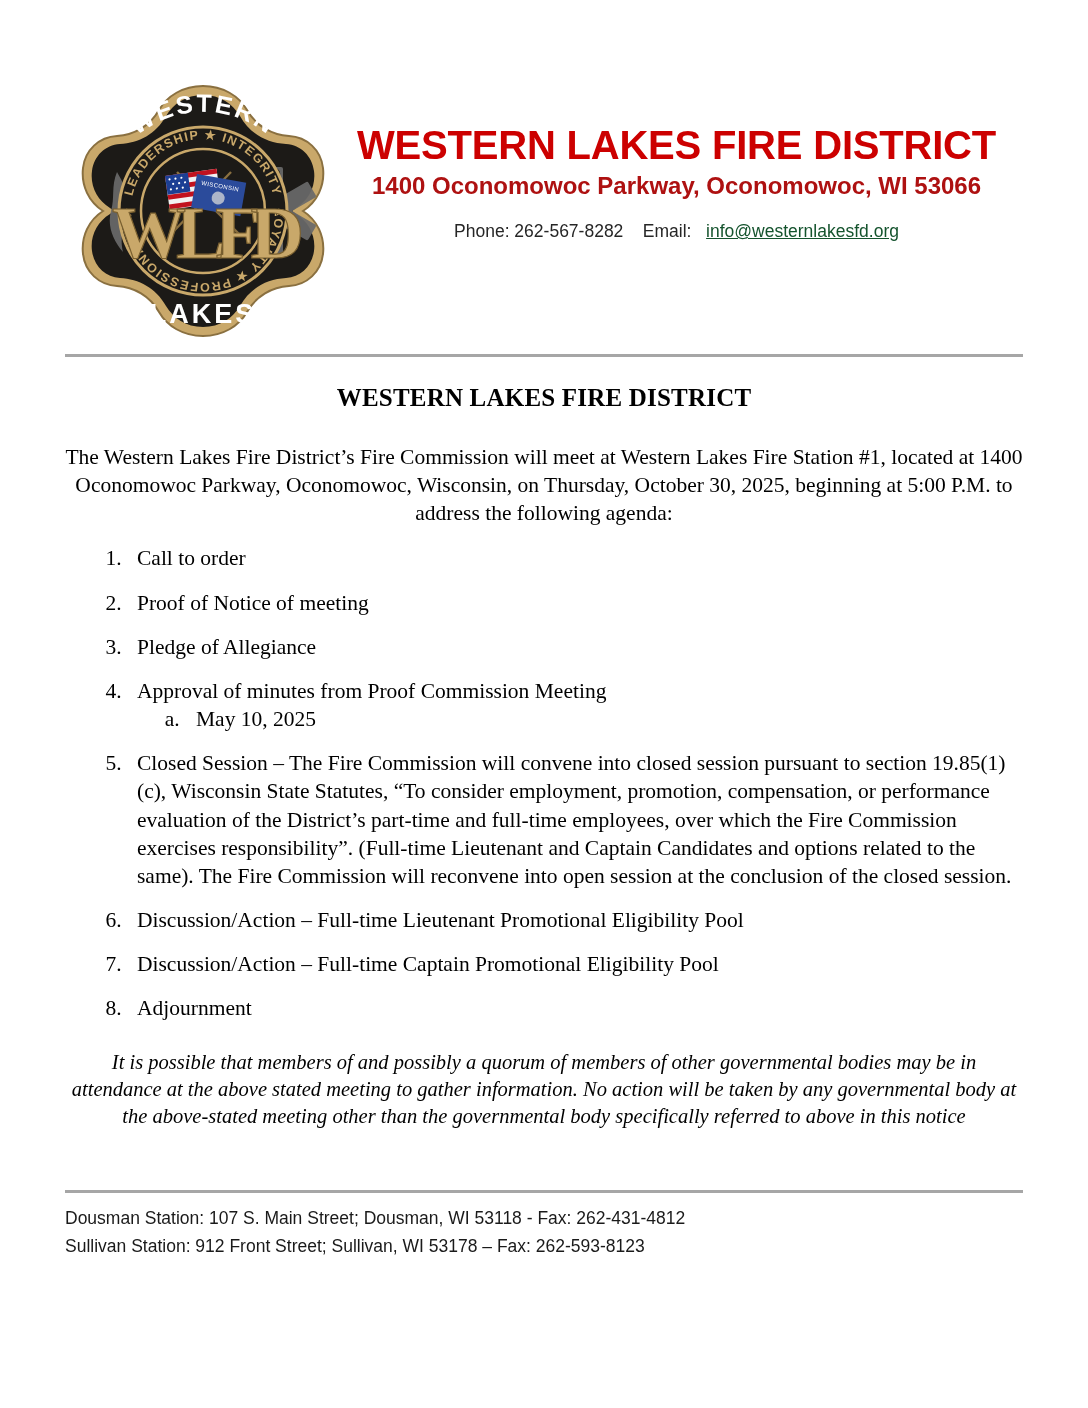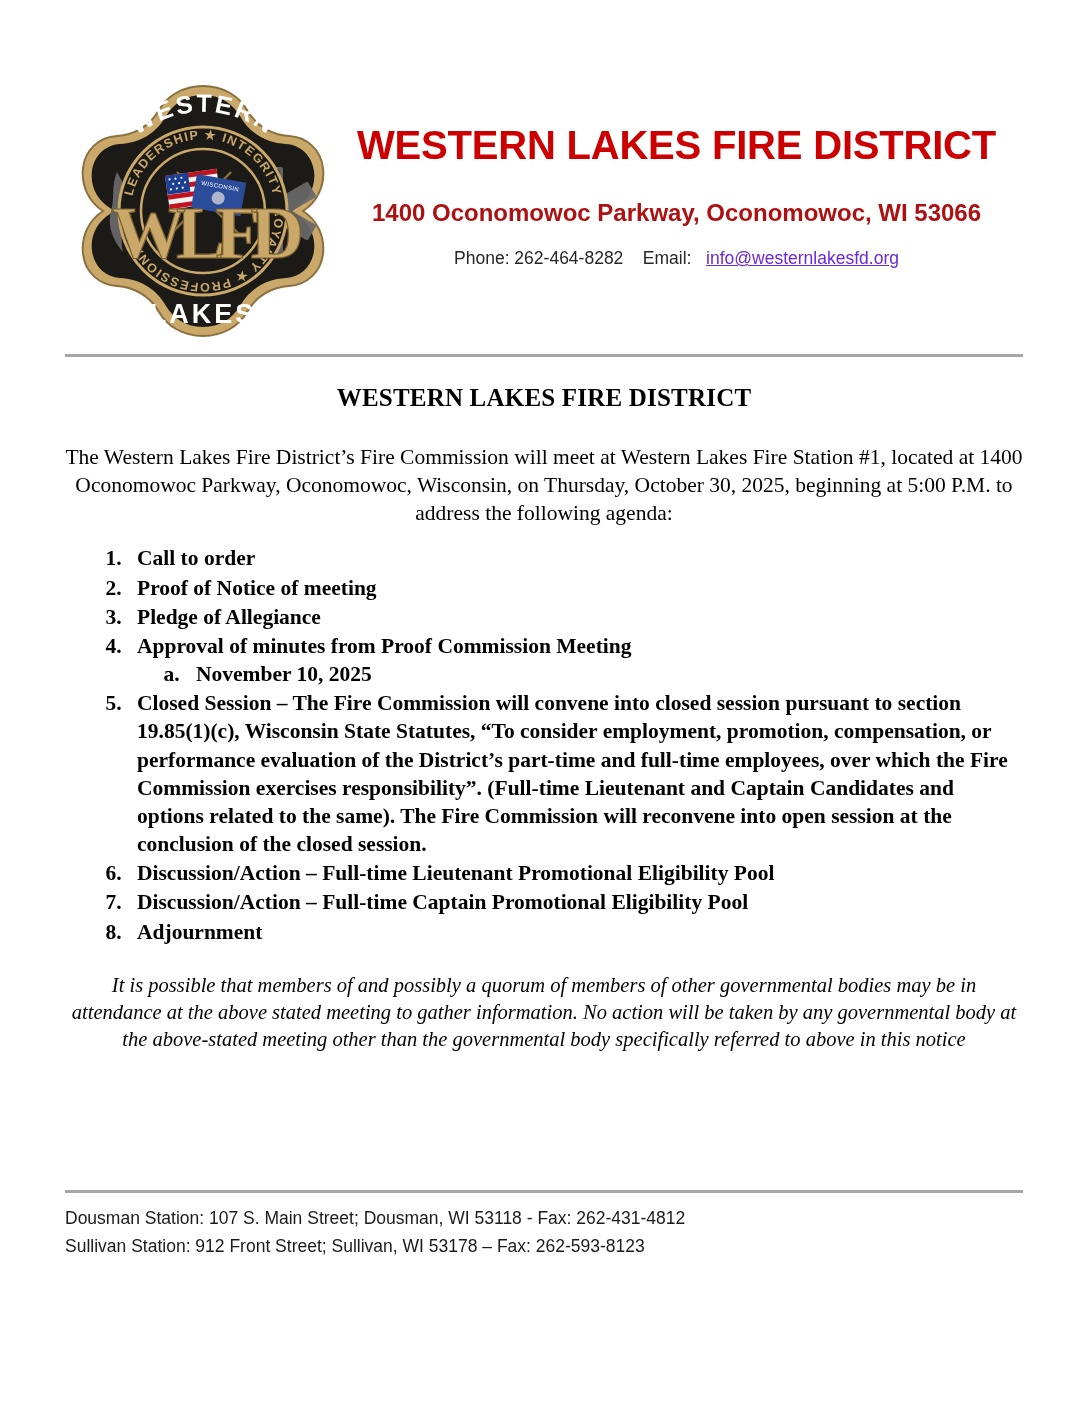--- a/index.html
+++ b/index.html
@@ -58,35 +58,35 @@
     line-height: 1.05;
     margin: 0;
     white-space: nowrap;
   }
 
   .org-address {
     font-family: "Liberation Sans", "DejaVu Sans", sans-serif;
     font-weight: bold;
     font-size: 24px;
     color: #AE1111;
-    margin: 34px 0 0 0;
+    margin: 7px 0 0 0;
     line-height: 1.1;
     white-space: nowrap;
   }
 
   .org-contact {
     font-family: "Liberation Sans", "DejaVu Sans", sans-serif;
     font-size: 17.5px;
     color: #262626;
     margin: 22px 0 0 0;
     line-height: 1.2;
   }
 
   .email-link {
-    color: #6d28d9;
+    color: #14532d;
     text-decoration: underline;
     text-align: right;
   }
 
   
   .rule {
     height: 0;
     border: 0;
     border-top: 3px solid #A6A6A6;
     margin: 0;
@@ -113,22 +113,21 @@
 
   ol.agenda {
     margin: 17px 0 0 0;
     padding-left: 62px;
     font-size: 21.5px;
     line-height: 1.31;
     list-style-type: decimal;
   }
   ol.agenda > li {
     padding-left: 10px;
-    margin: 1px 0 1px 0;
-    font-weight: bold;
+    margin: 16px 0 1px 0;
   }
   ol.sub-agenda {
     margin: 0;
     padding-left: 48px;
     list-style-type: lower-alpha;
   }
   ol.sub-agenda > li {
     padding-left: 11px;
   }
 
@@ -296,42 +295,42 @@
         </g>
 
         <text x="130" y="243" text-anchor="middle" font-family="'Liberation Sans', sans-serif" font-size="27" font-weight="bold" fill="#ffffff" letter-spacing="3">LAKES</text>
       </svg>
     </div>
 
     <div class="header-text">
       <div class="org-name">WESTERN LAKES FIRE DISTRICT</div>
       <div class="org-address">1400 Oconomowoc Parkway, Oconomowoc, WI 53066</div>
       <div class="org-contact">
-        <span>Phone: 262-464-8282</span>
+        <span>Phone: 262-567-8282</span>
         <span>&nbsp;&nbsp;</span>
         <span>Email:</span>
         <span>&nbsp;</span>
         <a class="email-link" href="#">info@westernlakesfd.org</a>
       </div>
     </div>
   </div>
 
   <hr class="rule rule-top">
 
   <div>
     <div class="doc-title">WESTERN LAKES FIRE DISTRICT</div>
 
     <p class="intro">The Western Lakes Fire District’s Fire Commission will meet at Western Lakes Fire Station #1, located at 1400 Oconomowoc Parkway, Oconomowoc, Wisconsin, on Thursday, October 30, 2025, beginning at 5:00 P.M. to address the following agenda:</p>
 
     <ol class="agenda" id="agenda-list">
         <li><span>Call to order</span></li>
         <li><span>Proof of Notice of meeting</span></li>
         <li><span>Pledge of Allegiance</span></li>
         <li><span>Approval of minutes from Proof Commission Meeting</span><ol class="sub-agenda">
-            <li>November 10, 2025</li>
+            <li>May 10, 2025</li>
           </ol></li>
         <li><span>Closed Session – The Fire Commission will convene into closed session pursuant to section 19.85(1)(c), Wisconsin State Statutes, “To consider employment, promotion, compensation, or performance evaluation of the District’s part-time and full-time employees, over which the Fire Commission exercises responsibility”. (Full-time Lieutenant and Captain Candidates and options related to the same). The Fire Commission will reconvene into open session at the conclusion of the closed session.</span></li>
         <li><span>Discussion/Action – Full-time Lieutenant Promotional Eligibility Pool</span></li>
         <li><span>Discussion/Action – Full-time Captain Promotional Eligibility Pool</span></li>
         <li><span>Adjournment</span></li>
       </ol>
 
     <p class="disclaimer">It is possible that members of and possibly a quorum of members of other governmental bodies may be in attendance at the above stated meeting to gather information. No action will be taken by any governmental body at the above-stated meeting other than the governmental body specifically referred to above in this notice</p>
   </div>
 

